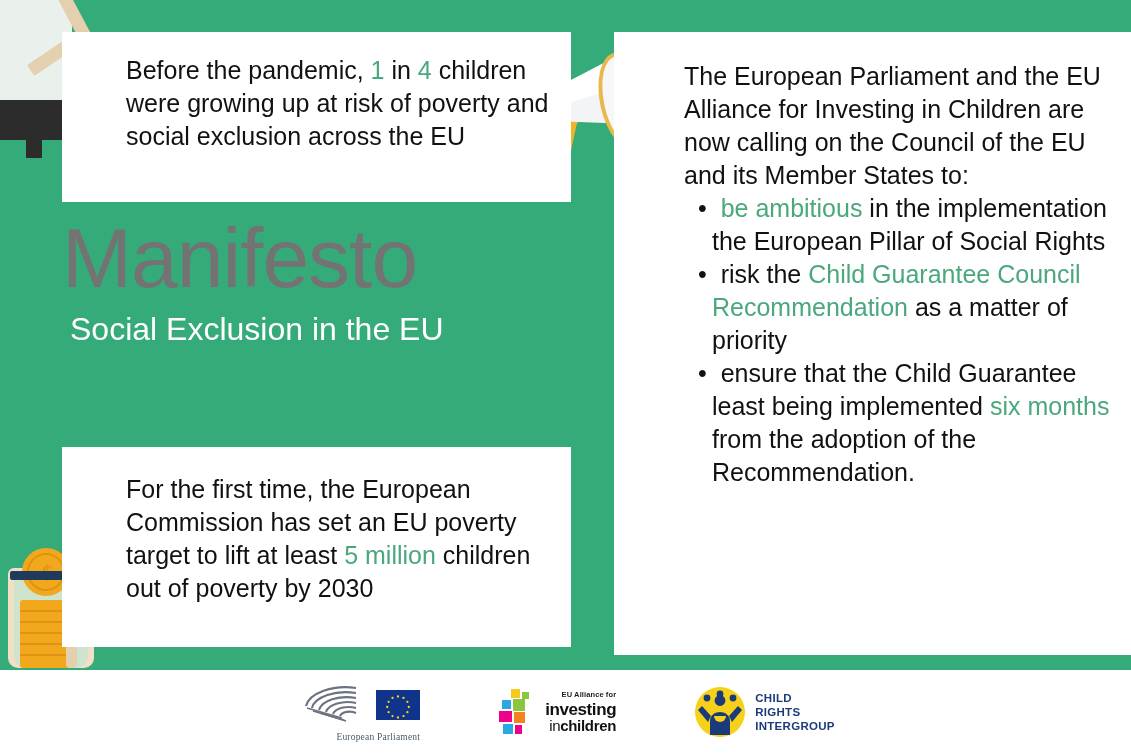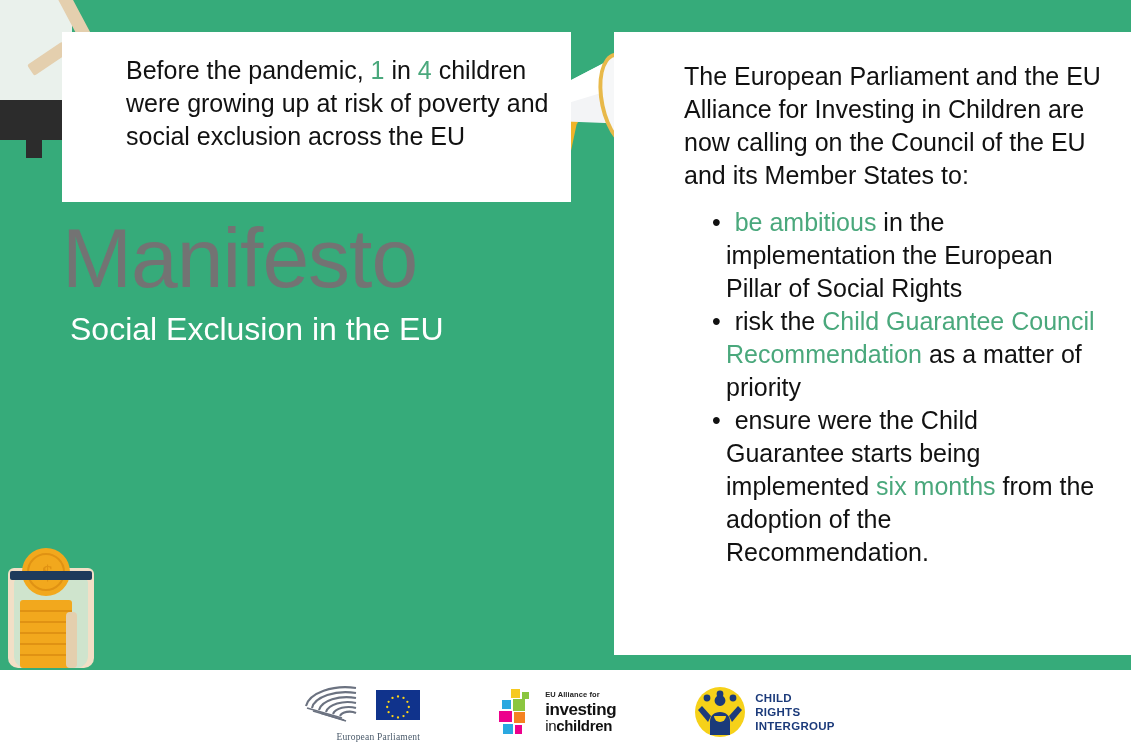--- a/index.html
+++ b/index.html
@@ -181,21 +181,21 @@
   #card-stat      { left: 62px;  top: 32px;  width: 465px; height: 170px; }
   #card-stat .pad { padding: 22px 20px 0 20px; }
 
   #card-target      { left: 62px;  top: 447px; width: 465px; height: 200px; }
   #card-target .pad { padding: 26px 20px 0 20px; }
 
   #card-call      { left: 614px; top: 32px;  width: 479px; height: 623px; }
   #card-call .pad { padding: 28px 22px 0 26px; }
 
   .bullet-list {
-    margin: 14px;
+    margin: 0;
     padding: 0;
     list-style: none;
   }
   .bullet-list li {
     margin: 0;
     padding: 0 0 0 28px;
     text-indent: -14px;
   }
   .bullet-list li::before {
     content: "\2022\00a0";
@@ -244,21 +244,21 @@
   .ep-name {
     margin-top: 4px;
     font-size: 9.5px;
     color: #4a5a6a;
     font-family: "Liberation Serif", serif;
     letter-spacing: .2px;
   }
 
   
   .ali-logo { gap: 7px; }
-  .ali-txt { line-height: 1; }
+  .ali-txt { line-height: 1; text-align: right; }
   .ali-small {
     font-size: 7.5px;
     color: #222;
     font-weight: bold;
     letter-spacing: .1px;
     display: block;
     margin-bottom: 2px;
   }
   .ali-big {
     font-size: 17px;
@@ -332,33 +332,38 @@
     </div>
   </div>
 
   <div id="headline">
     <h1 class="title-main">Manifesto</h1>
     <div class="title-sub">
       <div>Social Exclusion in the EU</div>
     </div>
   </div>
 
+  <div class="card" id="card-target">
+    <div class="pad card-text">
+      <span>For the first time, the European Commission has set an EU poverty target to lift at least </span><span class="accent">5 million</span><span> children out of poverty by 2030</span>
+    </div>
+  </div>
 
   <div class="card" id="card-call">
     <div class="pad card-text">
       <div>The European Parliament and the EU Alliance for Investing in Children are now calling on the Council of the EU and its Member States to:</div>
       <ul class="bullet-list">
         <li>
           <span></span><span class="accent">be ambitious</span><span> in the implementation the European Pillar of Social Rights</span>
         </li>
         <li>
           <span>risk the </span><span class="accent">Child Guarantee Council Recommendation</span><span> as a matter of priority</span>
         </li>
         <li>
-          <span>ensure were the Child Guarantee starts being implemented </span><span class="accent">six months</span><span> from the adoption of the Recommendation.</span>
+          <span>ensure that the Child Guarantee least being implemented </span><span class="accent">six months</span><span> from the adoption of the Recommendation.</span>
         </li>
       </ul>
     </div>
   </div>
 
   <div id="footer">
 
     <div class="logo ep-logo">
       <div class="ep-top">
         <svg width="94" height="46" viewBox="0 0 94 46">

